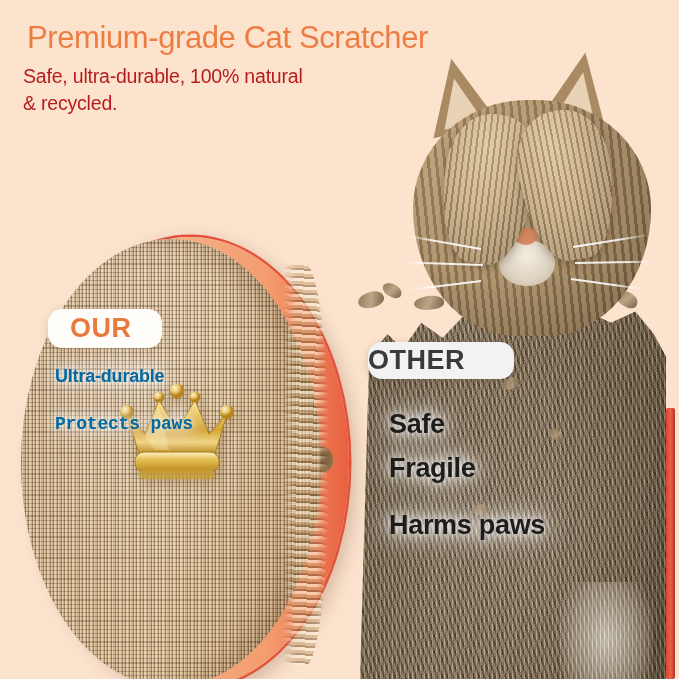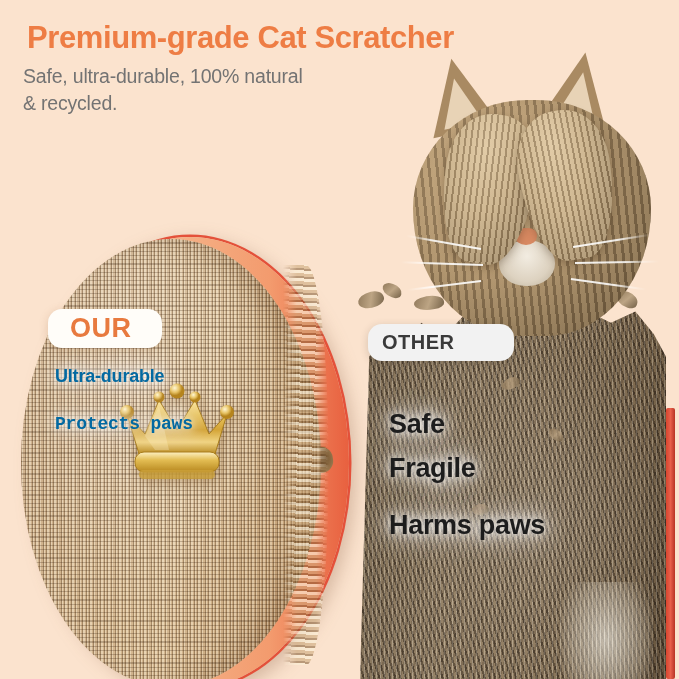--- a/index.html
+++ b/index.html
@@ -15,31 +15,31 @@
     width:679px; height:679px;
     background:#fbe3ce;
     overflow:hidden;
   }
 
   
   #headline{
     position:absolute;
     left:27px; top:20px;
     font-size:31px;
-    font-weight:bold;
+    font-weight:normal;
     letter-spacing:-0.4px;
     color:#ee7d44;
     white-space:nowrap;
   }
   #subtitle{
     position:absolute;
     left:23px; top:63px;
     font-size:19.5px;
     line-height:27px;
-    color:#737373;
+    color:#b91c1c;
     letter-spacing:-0.2px;
     white-space:pre-line;
   }
 
   
   #our-wrap{
     position:absolute;
     left:15px; top:225px;
     width:340px; height:470px;
   }
@@ -285,26 +285,25 @@
     left:48px; top:277px;
     width:114px; height:39px;
     background:#fffdf9;
     color:#e87a3f;
     font-size:27px;
     padding-left:22px;
     box-shadow:0 2px 10px rgba(150,100,60,.22);
     margin-top:32px;
   }
   #badge-other{
-    left:368px; top:324px;
+    left:368px; top:342px;
     width:146px; height:37px;
     background:#f2f2f2;
     color:#3a3a3a;
-    font-size:20px;
-    padding-left:14px;
+    font-size:27px;
     box-shadow:0 2px 8px rgba(60,50,40,.20);
   }
 
   
   .feat{
     position:absolute;
     font-weight:bold;
     white-space:nowrap;
   }
   .feat-our{

